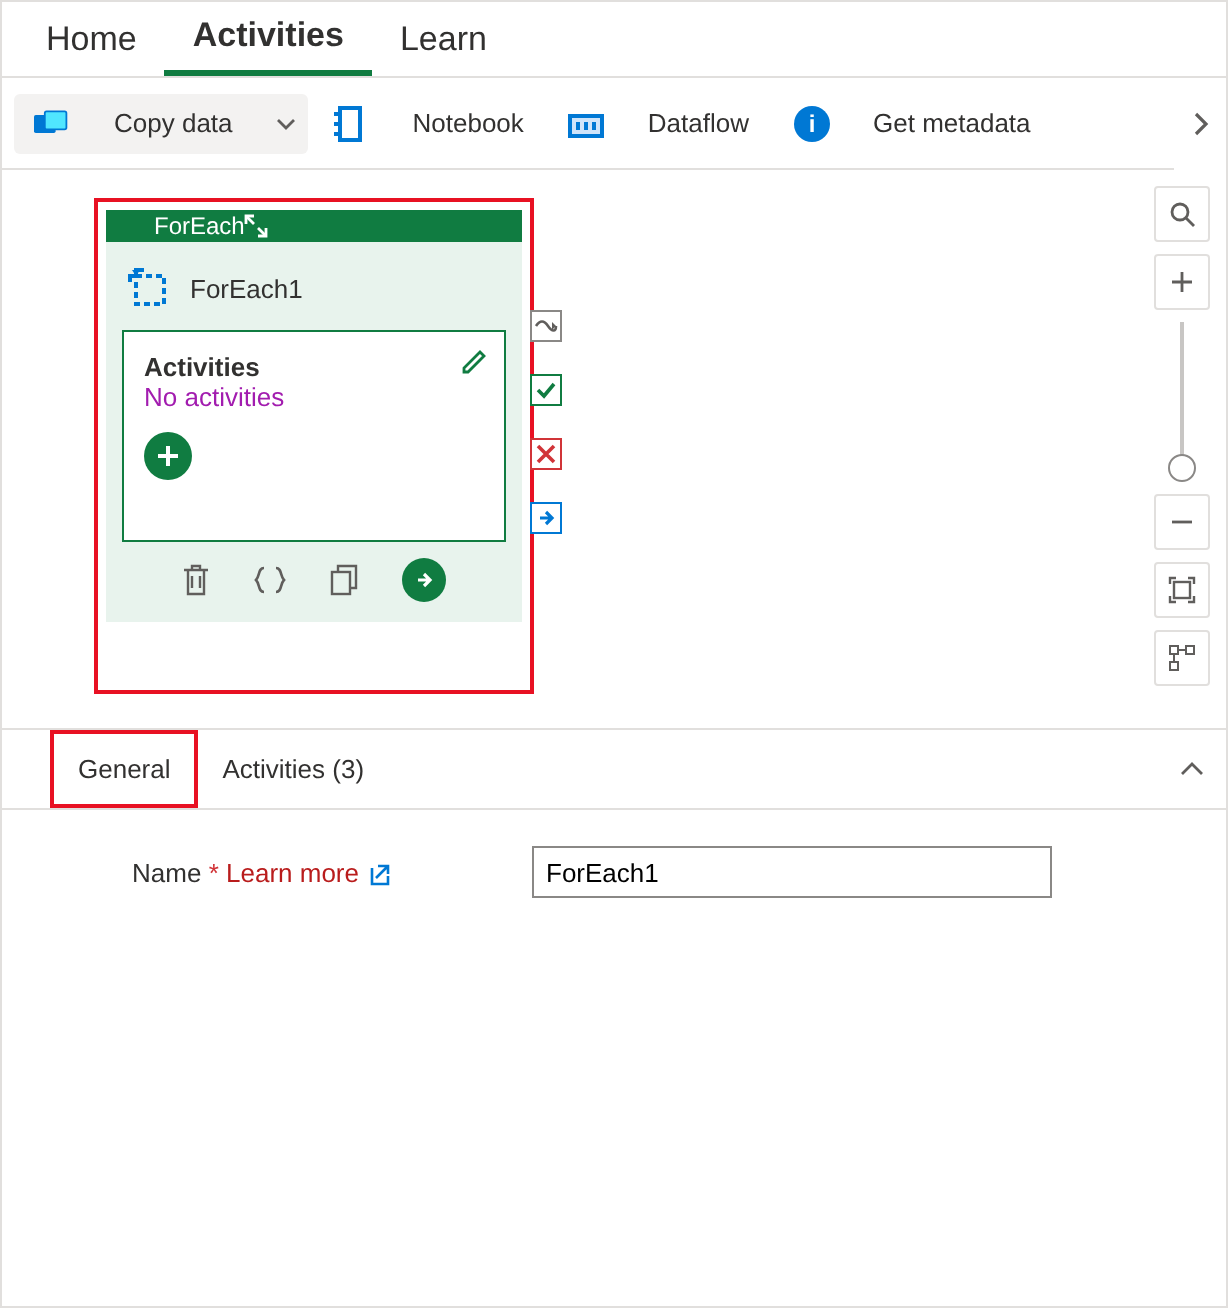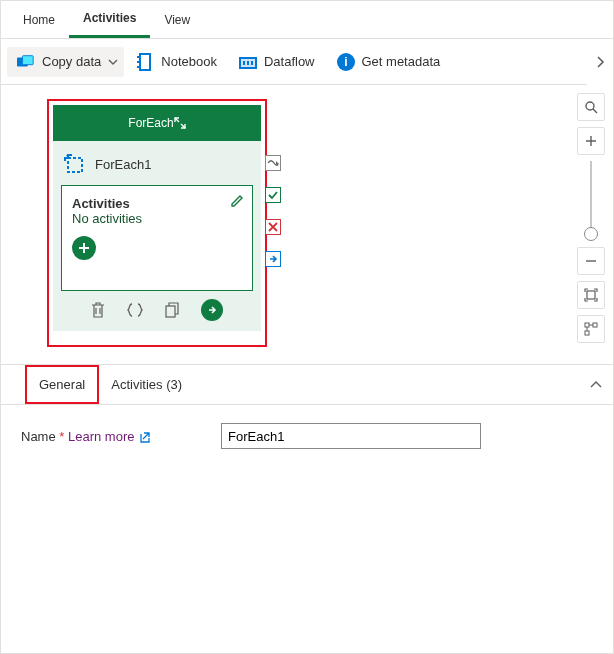--- a/index.html
+++ b/index.html
@@ -1,43 +1,43 @@
 <!DOCTYPE html>
 <html><head>
 <meta charset="utf-8">
 <style>
   * { box-sizing: border-box; }
   html, body { margin: 0; padding: 0; font-family: "Segoe UI", Arial, sans-serif; font-size: 13px; color: #323130; }
   body { width: 614px; height: 654px; border: 1px solid #e1dfdd; position: relative; background: #fff; }
 
   
   .top-tabs { display: flex; align-items: center; height: 38px; padding: 0 8px; border-bottom: 1px solid #e1dfdd; }
-  .top-tab { padding: 0 14px; height: 100%; display: flex; align-items: center; cursor: pointer; font-size: 12px; }
+  .top-tab { padding: 0 14px; height: 100%; display: flex; align-items: center; cursor: pointer; font-size: 17px; }
   .top-tab.active { border-bottom: 3px solid #107c41; font-weight: 600; }
 
   
   .toolbar { display: flex; align-items: center; height: 46px; padding: 0 6px; border-bottom: 1px solid #e1dfdd; gap: 2px; }
-  .tool-btn { display: flex; align-items: center; gap: 7px; padding: 6px 10px; background: transparent; border: none; cursor: pointer; font-size: 13px; color: #323130; border-radius: 3px; }
+  .tool-btn { display: flex; align-items: center; gap: 22px; padding: 6px 10px; background: transparent; border: none; cursor: pointer; font-size: 13px; color: #323130; border-radius: 3px; }
   .tool-btn.primary { background: #f3f2f1; padding-right: 6px; }
   .tool-icon { width: 18px; height: 18px; display: inline-flex; align-items: center; justify-content: center; }
   .scroll-right { width: 26px; height: 46px; display:flex; align-items:center; justify-content:center; cursor:pointer; position:absolute; right:0; top:38px; background:#fff;}
 
   
   .canvas { position: relative; height: 280px; border-bottom: 1px solid #e1dfdd; }
 
   
   .canvas-right { position: absolute; right: 8px; top: 8px; display:flex; flex-direction:column; align-items:center; gap:6px; }
   .cbtn { width: 28px; height: 28px; border: 1px solid #e1dfdd; background:#fff; display:flex; align-items:center; justify-content:center; border-radius:2px; cursor:pointer; color:#605e5c; }
   .slider-track{ width:2px; height:68px; background:#c8c6c4;}
   .slider-handle{ width:14px; height:14px; border:1px solid #8a8886; border-radius:50%; background:#fff; margin-top:-8px; }
 
   
   .node-outline { position: absolute; left: 46px; top: 14px; width: 220px; height: 248px; border: 2px solid #e81123; }
   .node-wrap { position: absolute; left: 52px; top: 20px; width: 208px; }
-  .node-title { background:#107c41; color:#fff; height:36px; display:flex; align-items:center; justify-content:center; padding:0 10px; font-size:12px; }
+  .node-title { background:#107c41; color:#fff; height:16px; display:flex; align-items:center; justify-content:flex-start; padding:0 24px; font-size:12px; }
   .node-body { background:#e8f3ed; padding:8px 8px 4px 8px; }
   .node-name-row { display:flex; align-items:center; gap:10px; padding:4px 2px 10px 2px; }
   .loop-icon { width:22px; height:22px; }
   .activities-box { background:#fff; border:1px solid #107c41; padding:10px 10px 14px 10px; position:relative; min-height:106px; }
   .activities-box .edit { position:absolute; top:8px; right:8px; cursor:pointer; }
   .add-btn { width:24px; height:24px; border-radius:50%; background:#107c41; color:#fff; display:flex; align-items:center; justify-content:center; margin-top:10px; cursor:pointer; font-weight:bold; }
   .node-actions { display:flex; align-items:center; justify-content:center; gap:22px; padding:8px 0 6px 0; }
   .node-actions span { cursor:pointer; color:#605e5c; }
   .node-actions .go { width:22px; height:22px; border-radius:50%; background:#107c41; color:#fff; display:flex; align-items:center; justify-content:center; }
 
@@ -51,36 +51,36 @@
   
   .prop-header { display:flex; align-items:center; height:40px; padding:0 24px; border-bottom:1px solid #e1dfdd; position:relative; }
   .prop-tab { padding:0 12px; height:100%; display:flex; align-items:center; cursor:pointer; position:relative; }
   .prop-tab.active { border-bottom:3px solid #107c41; }
   .red-box { border:2px solid #e81123 !important;}
   .settings-dot { position:absolute; top:4px; right:4px; color:#d13438; font-size:10px;}
   .collapse { position:absolute; right:10px; cursor:pointer; }
 
   
   .prop-body { padding: 18px 20px; }
-  .field-row { display:flex; margin-bottom:18px; }
+  .field-row { display:flex; margin-bottom:18px;margin-left:45px; }
   .field-label { width: 200px; color:#323130; }
   .req { color:#d13438; }
   .input { width:260px; height:26px; border:1px solid #8a8886; padding:2px 6px; font-family:inherit; font-size:13px; }
   textarea.input { height:60px; resize:both; }
-  .learn-more { color:#701a75; display:inline-flex; align-items:center; gap:4px; margin-top:6px; cursor:pointer; }
+  .learn-more { color:#b91c1c; display:inline-flex; align-items:center; gap:4px; margin-top:6px; cursor:pointer; }
 
   svg { display:block; }
 </style>
 </head>
 <body>
 
 <div class="top-tabs">
   <div class="top-tab">Home</div>
   <div class="top-tab active">Activities</div>
-  <div class="top-tab">View</div>
+  <div class="top-tab">Learn</div>
 </div>
 
 <div class="toolbar">
   <button class="tool-btn primary">
     <span class="tool-icon">
       <svg width="20" height="16" viewBox="0 0 20 16">
           <rect x="0" y="3" width="12" height="10" rx="1" fill="#0078d4"></rect>
           <rect x="6" y="1" width="12" height="10" rx="1" fill="#50e6ff"></rect>
           <rect x="6" y="1" width="12" height="10" rx="1" fill="none" stroke="#0078d4"></rect>
         </svg>
@@ -156,21 +156,21 @@
         </span>
         <span>ForEach1</span>
       </div>
       <div class="activities-box">
         <span class="edit">
           <svg width="14" height="14" viewBox="0 0 14 14">
               <path d="M2 12 L2 10 L10 2 L12 4 L4 12 Z" fill="none" stroke="#107c41" stroke-width="1.4"></path>
             </svg>
         </span>
         <div style="font-weight:600">Activities</div>
-        <div style="color:#14532d">No activities</div>
+        <div style="color:#a21caf">No activities</div>
         <div class="add-btn">
           <svg width="12" height="12" viewBox="0 0 12 12">
               <path d="M6 1 L6 11 M1 6 L11 6" stroke="#fff" stroke-width="2"></path>
             </svg>
         </div>
       </div>
       <div class="node-actions">
         <span>
           <svg width="14" height="16" viewBox="0 0 14 16">
               <path d="M1 3 L13 3 M3 3 L3 15 L11 15 L11 3 M5 3 L5 1 L9 1 L9 3 M5 6 L5 12 M9 6 L9 12" stroke="#605e5c" fill="none" stroke-width="1.2"></path>

